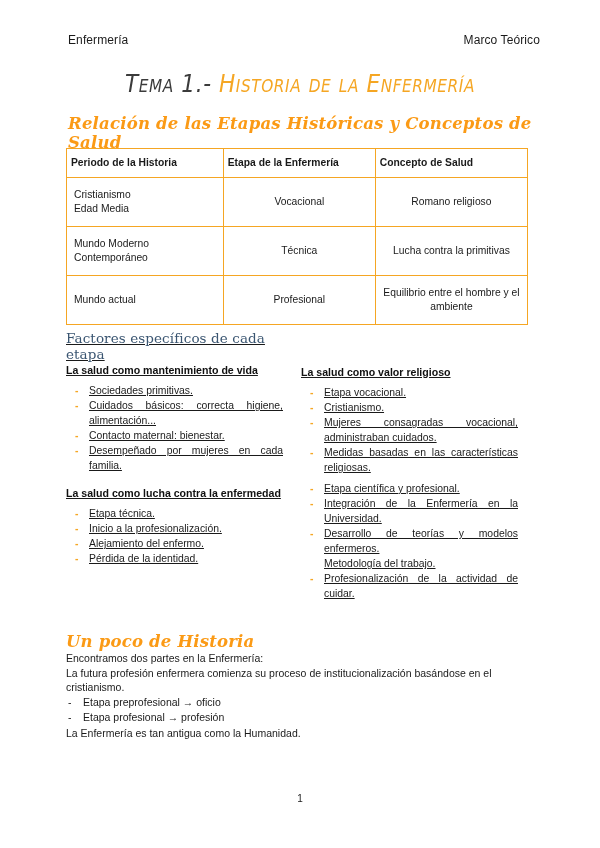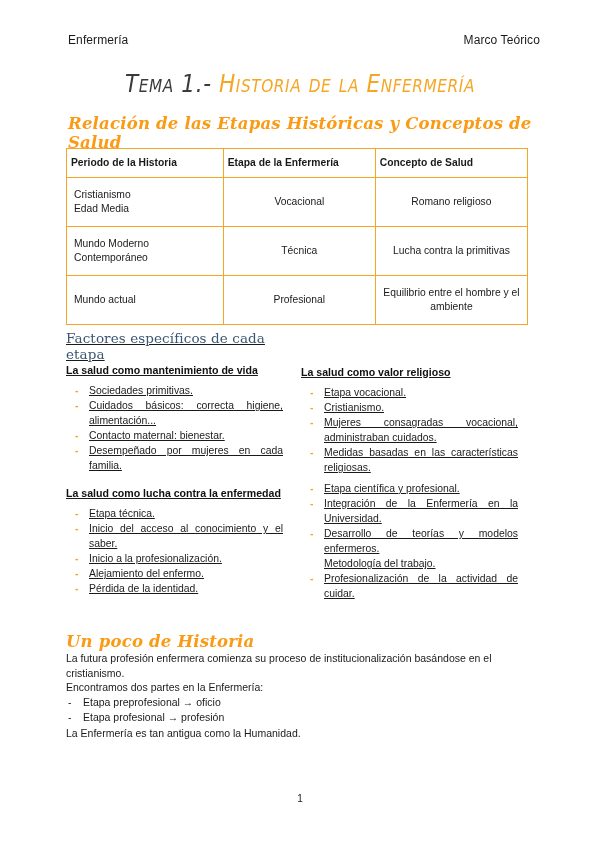--- a/index.html
+++ b/index.html
@@ -278,21 +278,20 @@
       <ul class="dash">
         <li>Sociedades primitivas.</li>
         <li>Cuidados básicos: correcta higiene, alimentación...</li>
         <li>Contacto maternal: bienestar.</li>
         <li>Desempeñado por mujeres en cada familia.</li>
       </ul>
 
       <div class="blk-head spaced">La salud como lucha contra la enfermedad</div>
       <ul class="dash">
         <li>Etapa técnica.</li>
-        <li>Inicio del acceso al conocimiento y el saber.</li>
         <li>Inicio a la profesionalización.</li>
         <li>Alejamiento del enfermo.</li>
         <li>Pérdida de la identidad.</li>
       </ul>
     </div>
 
     <div class="col">
       <div class="blk-head" style="margin-top:36px;">La salud como valor religioso</div>
       <ul class="dash">
         <li>Etapa vocacional.</li>
@@ -306,22 +305,22 @@
         <li>Integración de la Enfermería en la Universidad.</li>
         <li>Desarrollo de teorías y modelos enfermeros.</li>
         <li class="nodash">Metodología del trabajo.</li>
         <li>Profesionalización de la actividad de cuidar.</li>
       </ul>
     </div>
   </div>
 
   <div class="bottom">
     <div class="script-head">Un poco de Historia</div>
+    <p class="body gap">Encontramos dos partes en la Enfermería:</p>
     <p class="body lead">La futura profesión enfermera comienza su proceso de institucionalización basándose en el cristianismo.</p>
-    <p class="body gap">Encontramos dos partes en la Enfermería:</p>
     <ul class="dash-plain">
       <li>Etapa preprofesional → oficio</li>
       <li>Etapa profesional → profesión</li>
     </ul>
     <p class="body">La Enfermería es tan antigua como la Humanidad.</p>
   </div>
 
   <div class="pagenum">1</div>
 
 </div>

